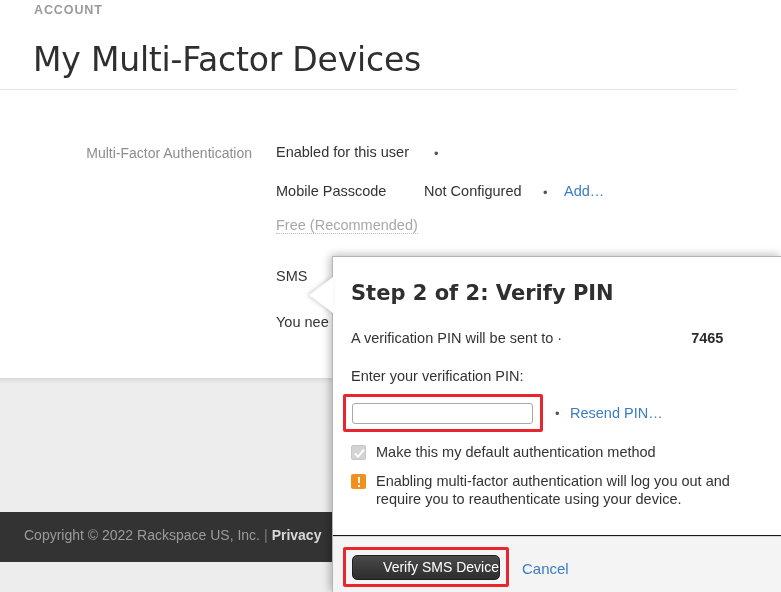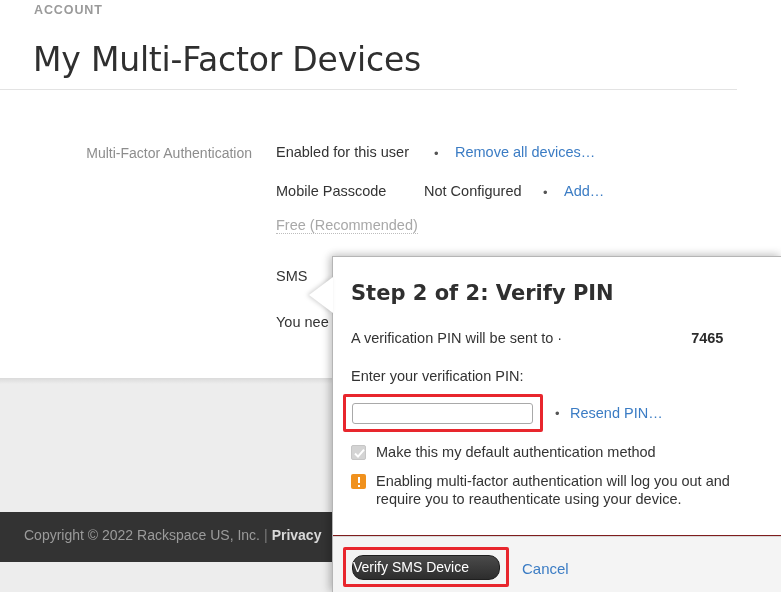--- a/index.html
+++ b/index.html
@@ -133,21 +133,21 @@
     height: 30px;
     background: #ededed;
   }
 
   
   #modal {
     position: absolute;
     left: 332px; top: 256px;
     width: 449px;
     height: 336px;
-    background: #7f1d1d;
+    background: #0f172a;
     border: 1px solid #b5b5b5;
     border-right: none;
     box-sizing: border-box;
     box-shadow: -3px 0 8px rgba(0,0,0,0.18), 0 -3px 8px rgba(0,0,0,0.10);
     z-index: 30;
   }
   #modal-caret {
     position: absolute;
     left: 309px;
     top: 277px;
@@ -306,28 +306,28 @@
     border-radius: 2px;
     box-sizing: border-box;
   }
   #verify-button {
     position: absolute;
     left: 19px; top: 18px;
     width: 148px;
     height: 25px;
     background: linear-gradient(to bottom, #4a4a4a, #2d2d2d);
     border: 1px solid #1f1f1f;
-    border-radius: 11px;
+    border-radius: 5px;
     color: #ffffff;
     font-size: 14px;
     font-family: "Liberation Sans", sans-serif;
     cursor: pointer;
     box-sizing: border-box;
     line-height: 23px;
-    text-align: left;
+    text-align: right;
     padding: 0;
   }
   #cancel-link {
     position: absolute;
     left: 189px; top: 23px;
     font-size: 15px;
   }
 </style>
 </head>
 <body>
@@ -336,21 +336,20 @@
   <div id="eyebrow">ACCOUNT</div>
   <h1 id="page-title">My Multi-Factor Devices</h1>
 </div>
 
 <div id="content">
 
   <div class="field-label" style="left:0px; top:54px; width:252px;">Multi-Factor Authentication</div>
 
   <div class="row-text" style="left:276px; top:53px;">Enabled for this user</div>
   <span class="sep-dot" style="position:absolute; left:434px; top:55px;">•</span>
-  <a class="link" style="position:absolute; left:455px; top:53px;">Remove all devices…</a>
 
   <div class="row-text" style="left:276px; top:92px;">Mobile Passcode</div>
   <div class="row-text" style="left:424px; top:92px;">Not Configured</div>
   <span class="sep-dot" style="position:absolute; left:543px; top:94px;">•</span>
   <a class="link" style="position:absolute; left:564px; top:92px;">Add…</a>
   <span class="muted dotted-underline" style="position:absolute; left:276px; top:126px;">Free (Recommended)</span>
 
   <div class="row-text" style="left:276px; top:177px;">SMS</div>
   <div class="row-text" style="left:276px; top:223px;">You nee</div>
 </div>

